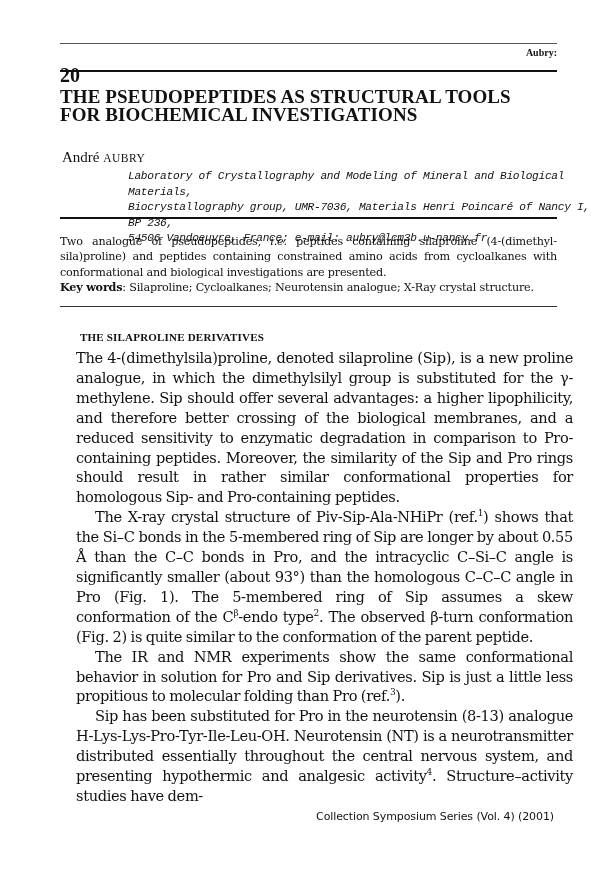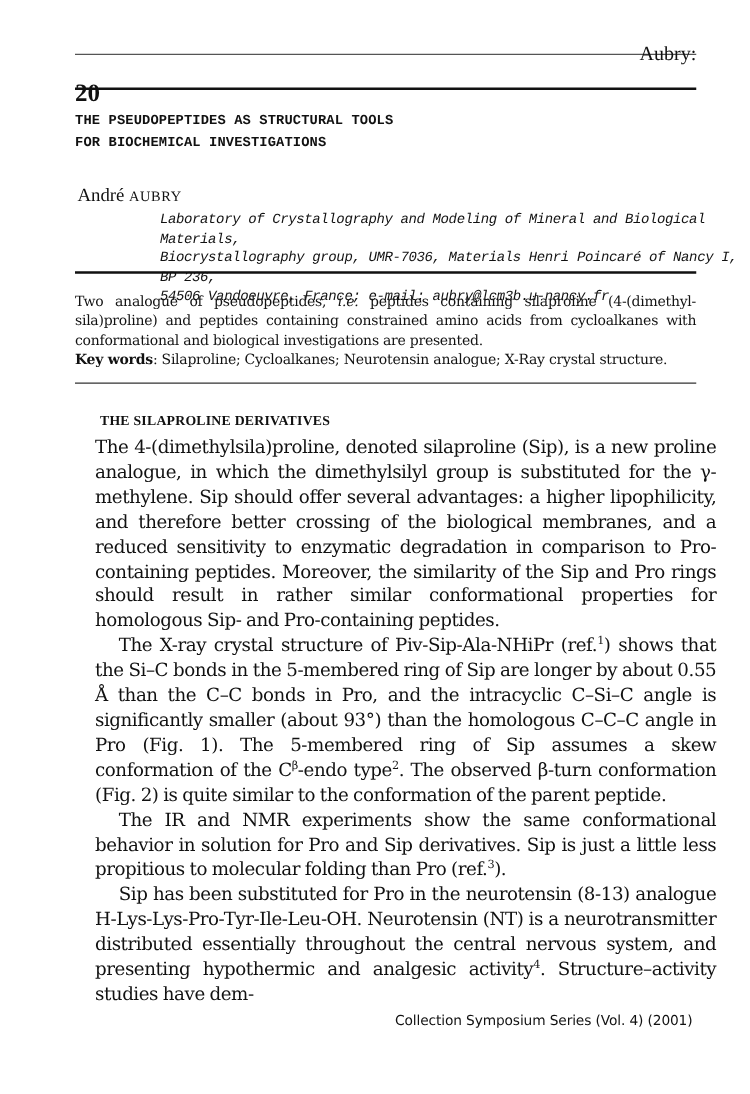--- a/index.html
+++ b/index.html
@@ -2,22 +2,22 @@
 <html><head>
   <meta charset="utf-8">
   <style>
     html, body { margin: 0; padding: 0; background: #ffffff; }
     body { width: 600px; height: 875px; position: relative; overflow: hidden; color: #111; font-family: "Liberation Serif", "DejaVu Serif", serif; }
     .abs { position: absolute; }
     .rule { position: absolute; left: 60px; width: 497px; background: #222; }
     #header-top-rule { top: 43px; height: 1px; background: #555; }
     #header-bottom-rule { top: 70px; height: 2px; background: #111; }
     #page-number { left: 60px; top: 64px; font-weight: bold; font-size: 20px; font-family: "Liberation Serif", serif; }
-    #running-head { right: 43px; top: 35px; font-size: 16px; font-family: "Liberation Serif", serif; }
-    #article-title { left: 60px; top: 88px; width: 500px; font-weight: bold; font-size: 11px; line-height: 18px; letter-spacing: 0.1px; font-family: Liberation Mono, monospace; }
+    #running-head { right: 43px; top: 47px; font-size: 10px; font-family: "Liberation Serif", serif; font-weight: bold; }
+    #article-title { left: 60px; top: 88px; width: 500px; font-weight: bold; font-size: 19px; line-height: 18px; letter-spacing: 0.1px; font-family: Liberation Serif, serif; }
     #author-name { left: 62px; top: 149px; font-size: 15px; font-family: Liberation Serif, serif; }
     #author-name .sc { font-size: 11.5px; letter-spacing: 0.5px; }
     #affiliation { left: 81px; top: 169px; width: 480px; font-style: italic; font-size: 11.2px; line-height: 15.5px; font-family: Liberation Mono, monospace; letter-spacing: -0.3px; margin-left: 47px; }
     #affil-rule { top: 217px; height: 2px; background: #111; }
     #abstract { left: 60px; top: 234px; width: 497px; font-size: 11.2px; line-height: 15.3px; text-align: justify; font-family: "DejaVu Serif", serif; letter-spacing: -0.2px; }
     #abstract .kw-label { font-weight: bold; }
     #abstract-rule { top: 306px; height: 1px; background: #333; }
     #section-heading { left: 80px; top: 331px; font-size: 11px; font-weight: bold; letter-spacing: 0.2px; font-family: "Liberation Serif", serif; text-align: right; }
     #body { left: 60px; top: 348px; width: 497px; font-size: 14.6px; line-height: 19.9px; text-align: justify; font-family: "DejaVu Serif", serif; letter-spacing: -0.35px; word-spacing: -0.5px; margin-left: 16px; }
     #body p { margin: 0; text-indent: 0; }

